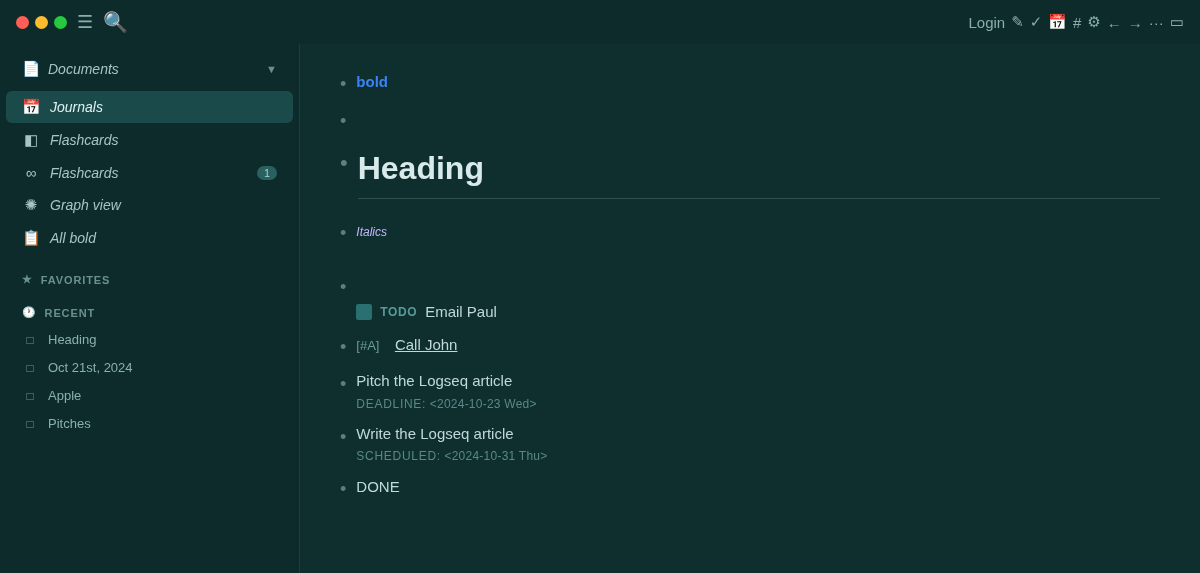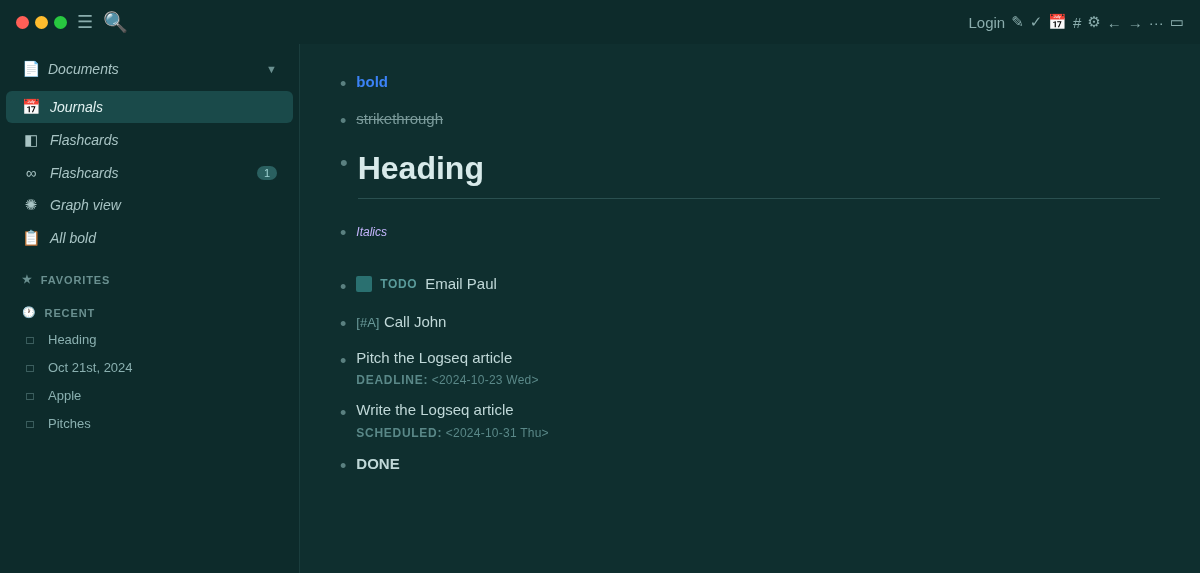--- a/index.html
+++ b/index.html
@@ -216,20 +216,21 @@
       font-style: italic;
       color: #c4b5fd;
       font-size: 12px;
     }
 
     .todo-item {
       display: flex;
       align-items: center;
       gap: 8px;
       font-size: 15px;
+      margin-top: 28px;
     }
     .todo-checkbox {
       width: 16px;
       height: 16px;
       background: #2a7070;
       border: none;
       border-radius: 2px;
       flex-shrink: 0;
     }
     .todo-label {
@@ -255,29 +256,29 @@
       color: #c0d8d8;
       font-size: 15px;
     }
     .task-meta {
       font-size: 12px;
       color: #5a8888;
       margin-top: 2px;
       letter-spacing: 0.02em;
     }
     .task-meta-label {
-      font-weight: 700;
+      font-weight: 400;
       letter-spacing: 0.06em;
       text-transform: uppercase;
     }
 
     .done-text {
       color: #c0d8d8;
       font-size: 15px;
-      font-weight: 700;
+      font-weight: 400;
       text-align: center;
     }
 
     .empty-line {
       height: 16px;
     }
   </style>
 </head>
 <body>
 
@@ -379,23 +380,20 @@
 
     <div class="bullet-item">
       <span class="bullet-dot">•</span>
       <div class="bullet-content">
         <span class="text-bold">bold</span>
       </div>
     </div>
 
     <div class="bullet-item">
       <span class="bullet-dot">•</span>
-      <div class="bullet-content">
-        <span class="text-strikethrough">strikethrough</span>
-      </div>
     </div>
 
     <div class="bullet-item">
       <span class="bullet-dot" style="font-size:22px;margin-top:4px;">•</span>
       <div class="bullet-content">
         <div class="text-heading">Heading</div>
         <hr class="heading-divider">
       </div>
     </div>
 
@@ -414,21 +412,21 @@
         <span class="todo-checkbox"></span>
         <span class="todo-label">TODO</span>
         <span class="todo-text">Email Paul</span>
       </div>
     </div>
 
     <div class="bullet-item">
       <span class="bullet-dot">•</span>
       <div class="bullet-content">
         <span class="priority-label">[#A]</span>
-        <span class="priority-text" style="margin-left:0;">Call John</span>
+        <span class="priority-text" style="margin-left:11px;text-decoration:underline;">Call John</span>
       </div>
     </div>
 
     <div class="bullet-item">
       <span class="bullet-dot">•</span>
       <div class="bullet-content">
         <div class="task-text">Pitch the Logseq article</div>
         <div class="task-meta">
           <span class="task-meta-label">DEADLINE:</span>
           <span>&lt;2024-10-23 Wed&gt;</span>

